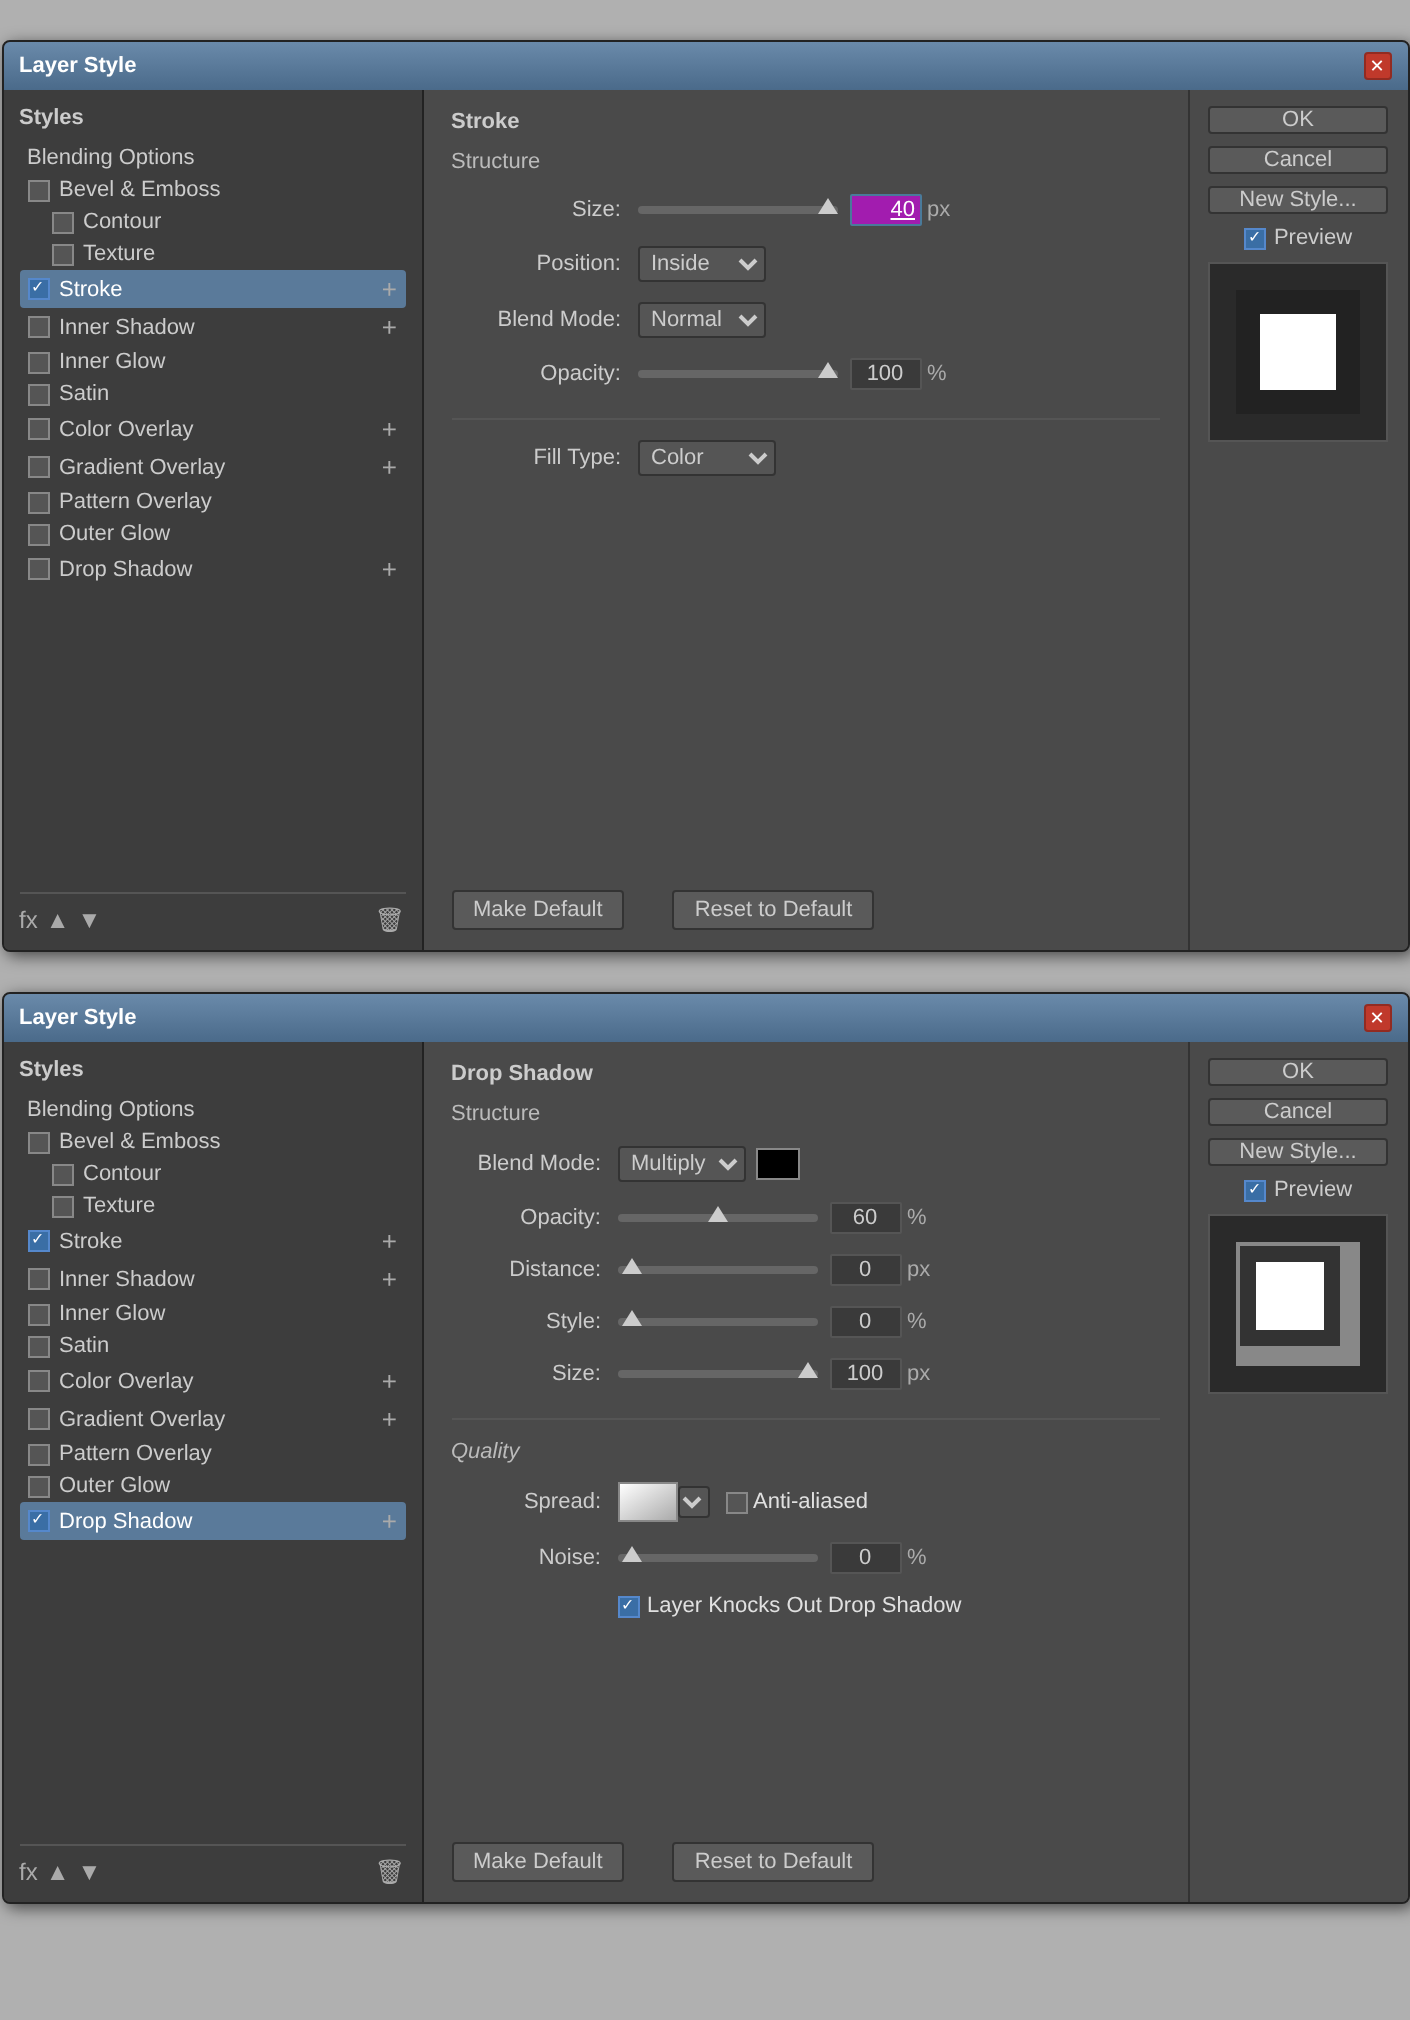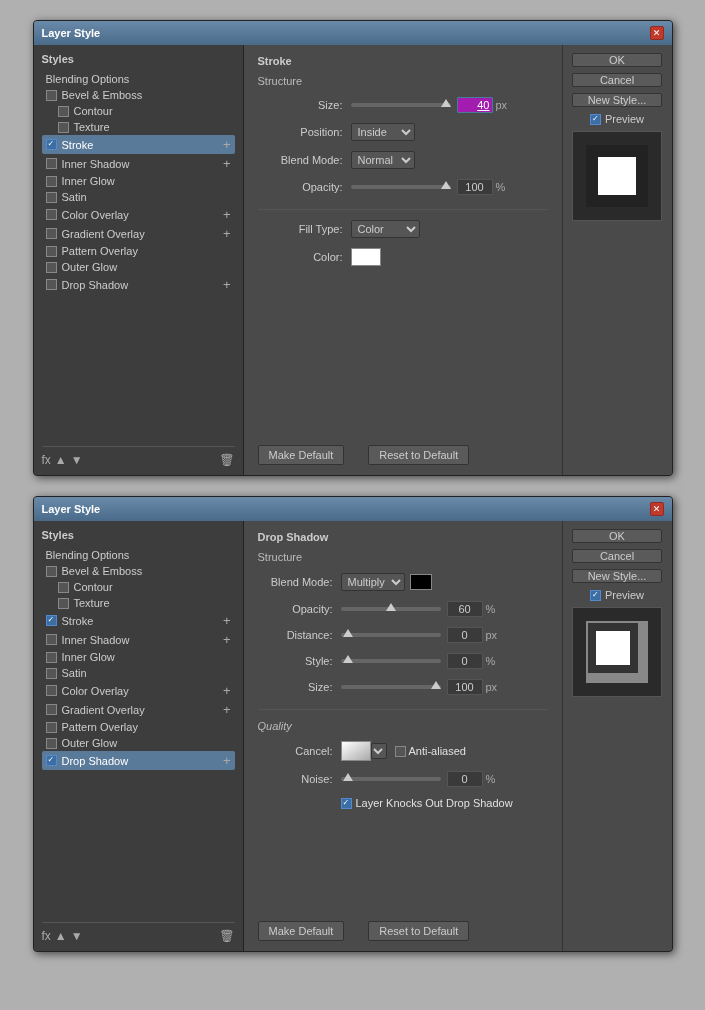--- a/index.html
+++ b/index.html
@@ -12,21 +12,21 @@
       min-height: 1010px;
       display: flex;
       flex-direction: column;
       align-items: center;
       padding: 20px 10px;
       gap: 20px;
     }
 
     
     .dialog {
-      width: 640px;
+      width: 704px;
       background: #4a4a4a;
       border: 1px solid #222;
       border-radius: 4px;
       box-shadow: 2px 2px 8px rgba(0,0,0,0.6);
       overflow: hidden;
     }
 
     .dialog-titlebar {
       background: linear-gradient(to bottom, #6a8aaa, #4a6a8a);
       padding: 5px 8px;
@@ -496,24 +496,20 @@
 
       <div class="form-row">
         <span class="form-label">Fill Type:</span>
         <select class="form-select">
           <option>Color</option>
           <option>Gradient</option>
           <option>Pattern</option>
         </select>
       </div>
 
-      <div class="form-row">
-        <span class="form-label">Color:</span>
-        <div class="color-swatch"></div>
-      </div>
 
       <div style="flex:1"></div>
 
       <div class="btn-row">
         <button class="action-btn">Make Default</button>
         <button class="action-btn">Reset to Default</button>
       </div>
     </div>
 
     <div class="right-panel">
@@ -653,21 +649,21 @@
           <div class="slider-thumb pos-right"></div>
         </div>
         <input class="num-input-dark" type="text" value="100" style="">
         <span class="unit-label">px</span>
       </div>
 
       <div class="divider"></div>
       <div class="sub-section-title">Quality</div>
 
       <div class="form-row">
-        <span class="form-label-sm">Cancel:</span>
+        <span class="form-label-sm">Spread:</span>
         <div class="contour-preview"></div>
         <select class="form-select" style="width:16px;padding:0;"></select>
         <span class="cb" style="margin-left:8px;margin-right:3px;"></span>
         <span>Anti-aliased</span>
       </div>
 
       <div class="form-row">
         <span class="form-label-sm">Noise:</span>
         <div class="slider-track">
           <div class="slider-thumb pos-left"></div>

